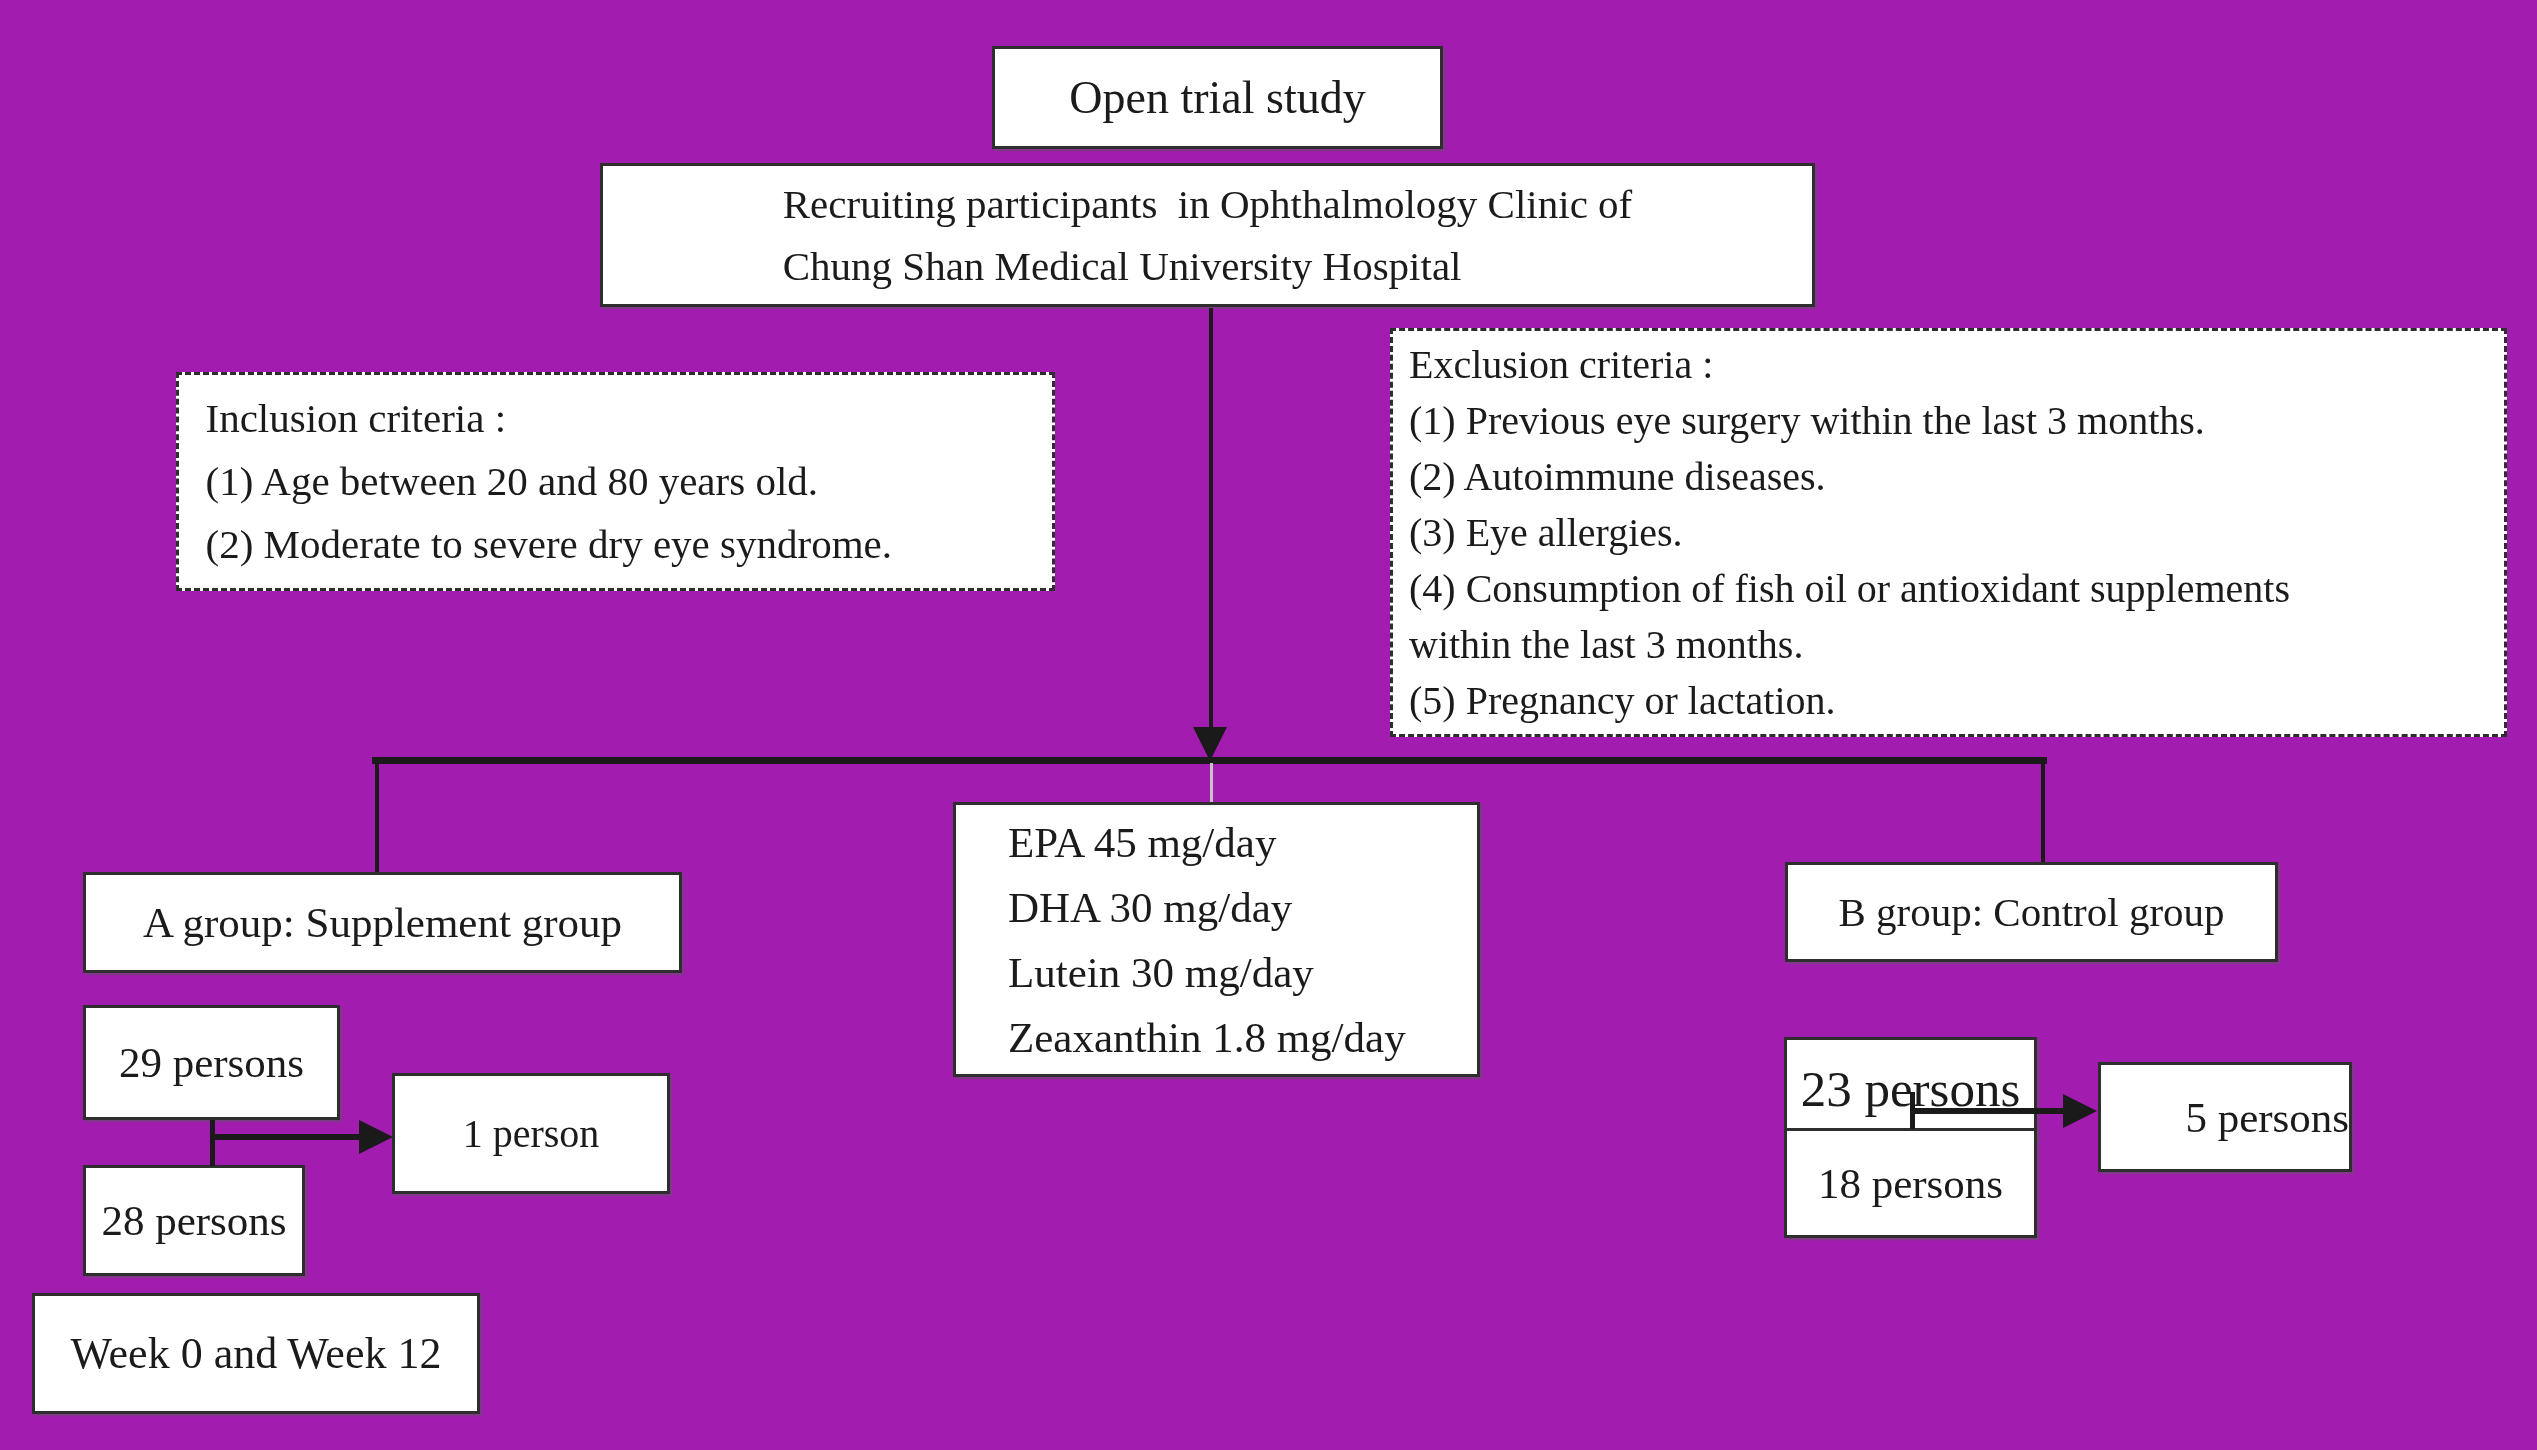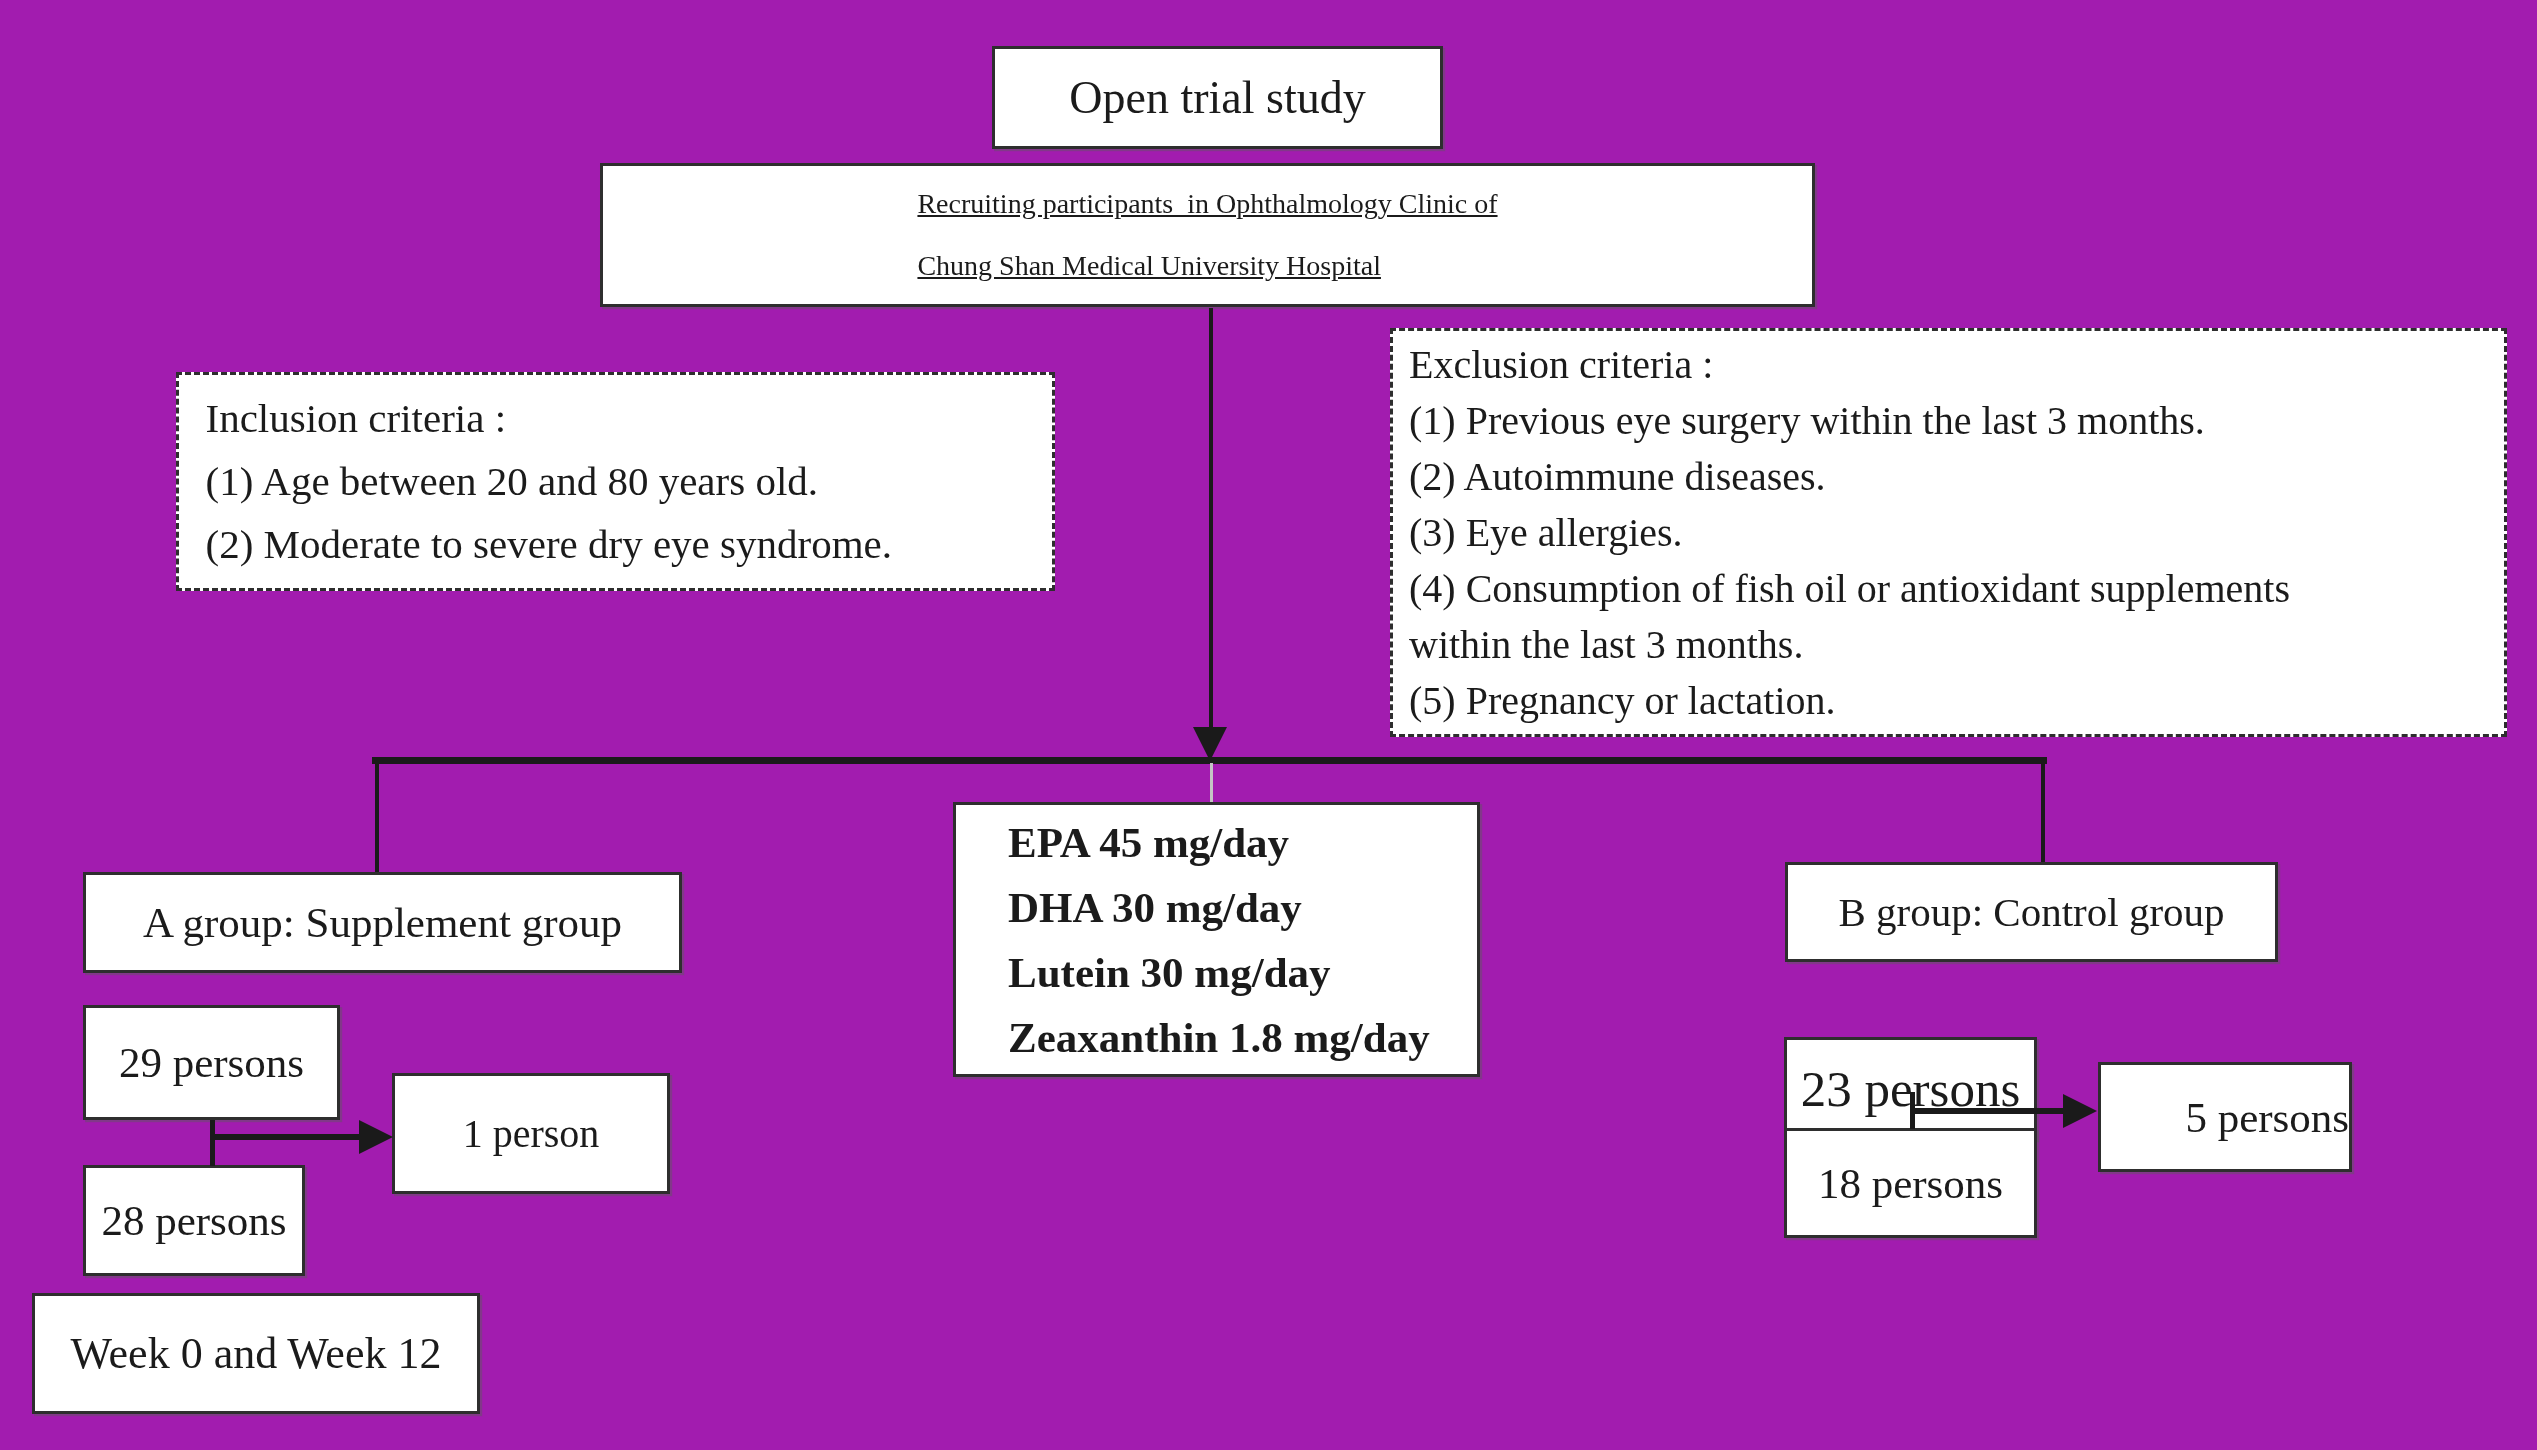--- a/index.html
+++ b/index.html
@@ -16,33 +16,33 @@
     color:#1b1b1b;
     box-shadow:2.2px 2.2px 0 rgba(90,90,90,.45);
   }
   .dashed{border-style:dashed;box-shadow:none;}
   .hcenter{justify-content:center;}
   .lines{display:flex;flex-direction:column;}
   .line{white-space:pre;}
 
   
   #open-box        {left:992px;top:46px;width:451px;height:103px;font-size:46px;}
-  #recruit-box     {left:600px;top:163px;width:1215px;height:144px;font-size:28px;text-decoration:underline;}
+  #recruit-box     {left:600px;top:163px;width:1215px;height:144px;font-size:41px;}
   #recruit-box .line{line-height:62px;}
   #inclusion-box   {left:176px;top:372px;width:879px;height:219px;font-size:41px;padding-left:26.5px;}
   #inclusion-box .line{line-height:63px;}
   #exclusion-box   {left:1390px;top:328px;width:1117px;height:409px;font-size:40px;padding-left:16px;}
   #exclusion-box .line{line-height:56px;}
   #group-a-box     {left:83px;top:872px;width:599px;height:101px;font-size:43px;}
   #a-enrolled-box  {left:83px;top:1005px;width:257px;height:115px;font-size:43px;text-align:center;}
   #a-dropout-box   {left:392px;top:1073px;width:278px;height:121px;font-size:40px;}
   #a-completed-box {left:83px;top:1165px;width:222px;height:111px;font-size:43px;}
   #week-box        {left:32px;top:1293px;width:448px;height:121px;font-size:44px;}
   #intervention-box{left:953px;top:802px;width:527px;height:275px;font-size:43px;padding-left:52px;}
-  #intervention-box .line{line-height:65px;font-weight:bold;}
+  #intervention-box .line{line-height:65px;}
   #group-b-box     {left:1785px;top:862px;width:493px;height:100px;font-size:41px;}
   #b-enrolled-box  {left:1784px;top:989px;width:253px;height:103px;font-size:51px;margin-top:48px;}
   #b-dropout-box   {left:2098px;top:1062px;width:254px;height:110px;font-size:43px;justify-content:flex-end;}
   #b-completed-box {left:1784px;top:1128px;width:253px;height:110px;font-size:43px;}
 
   
   .vline,.hline{position:absolute;background:#1a1a1a;}
   #stem-v        {left:1209px;top:308px;width:4.4px;height:421px;}
   #stem-arrow    {position:absolute;left:1193px;top:727px;width:0;height:0;
                   border-left:17.7px solid transparent;border-right:17.7px solid transparent;

